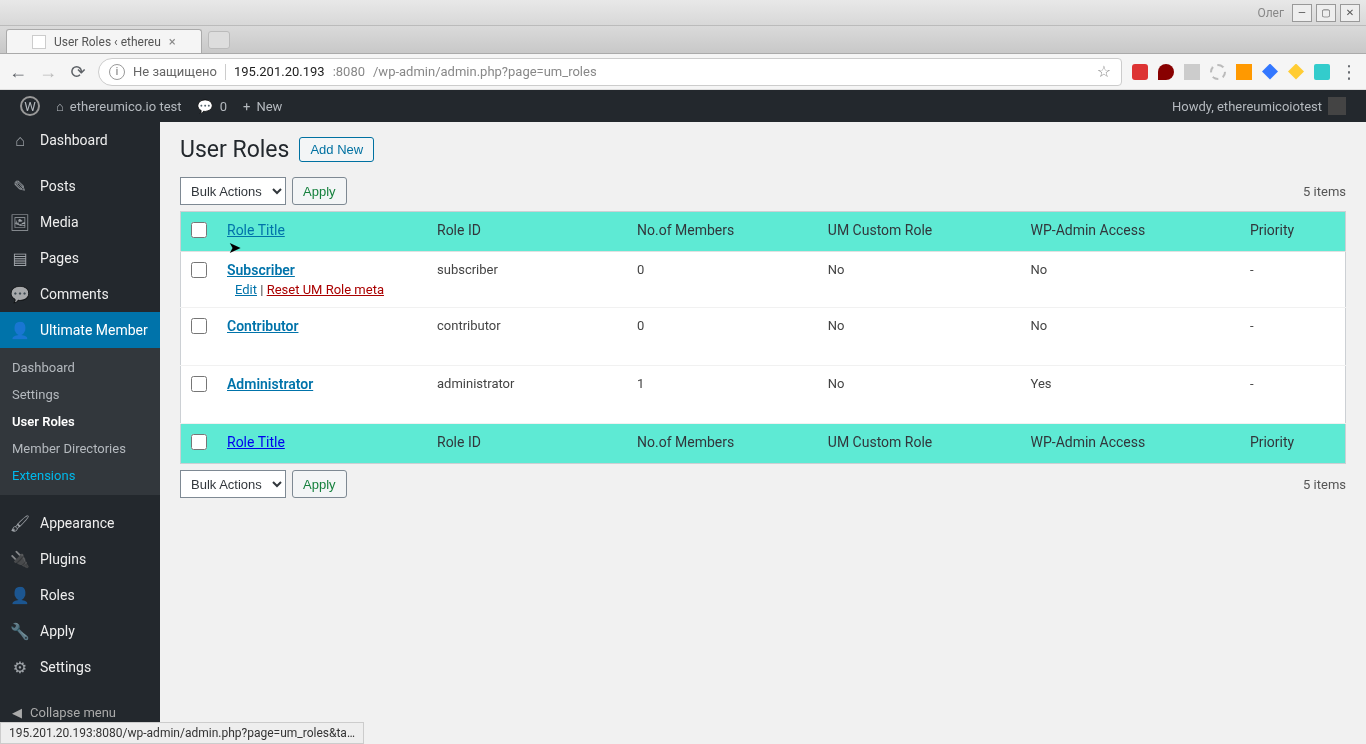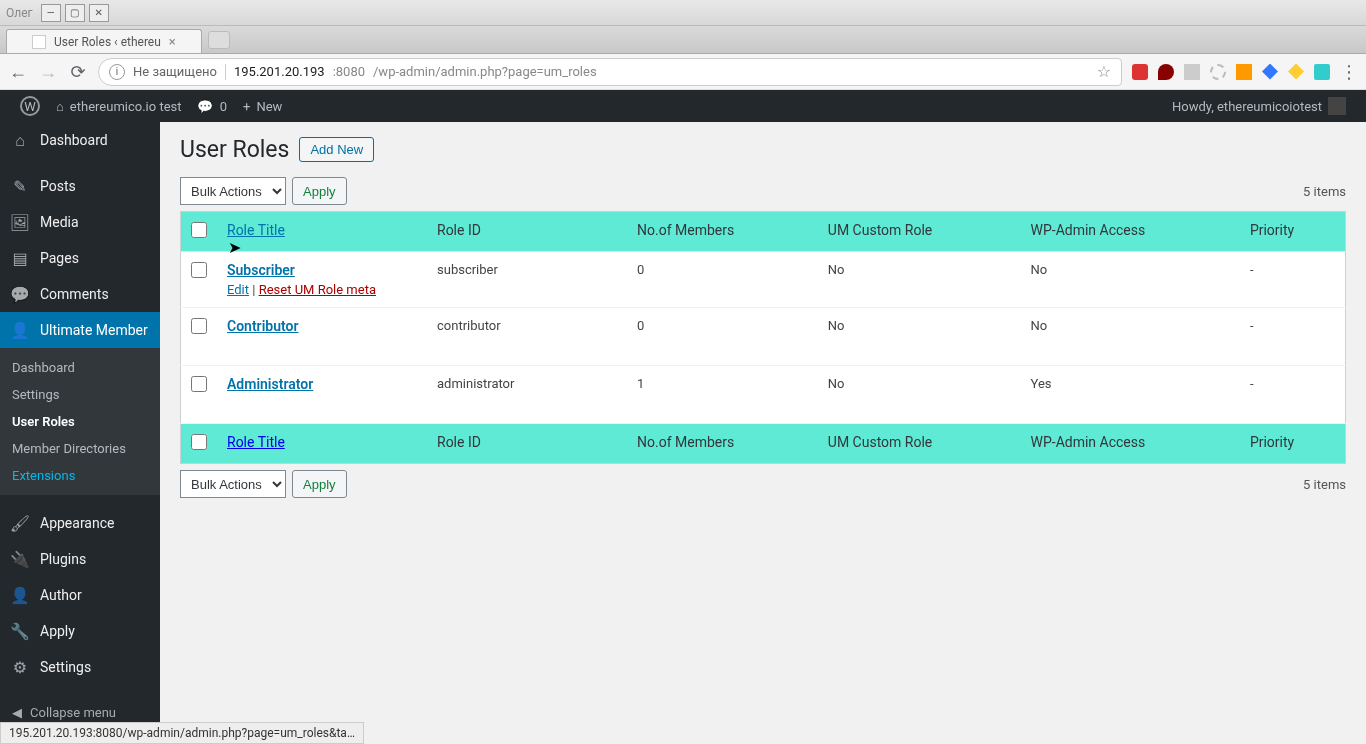--- a/index.html
+++ b/index.html
@@ -1,19 +1,19 @@
 <!DOCTYPE html>
 <html><head>
 <meta charset="utf-8">
 <style>
 * { box-sizing: border-box; margin: 0; padding: 0; }
 body { font-family: -apple-system, BlinkMacSystemFont, "Segoe UI", Roboto, sans-serif; font-size: 13px; color: #444; background: #f1f1f1; }
 
 
-.titlebar { height: 26px; background: linear-gradient(#e8e8e8,#d8d8d8); display:flex; align-items:center; padding:0 6px; gap:4px; border-bottom:1px solid #bbb; }
+.titlebar { height: 26px; background: linear-gradient(#e8e8e8,#d8d8d8); display:flex; align-items:center; justify-content:flex-end; padding:0 6px; gap:4px; border-bottom:1px solid #bbb; }
 .titlebar .winbtn { width:20px; height:18px; border:1px solid #999; background:#eee; display:flex; align-items:center; justify-content:center; font-size:10px; color:#555;}
 .titlebar .username { color:#888; font-size:12px; margin-right:4px;}
 
 
 .tabstrip { height:28px; background: linear-gradient(#dadada,#c8c8c8); display:flex; align-items:flex-end; padding-left:6px; border-bottom:1px solid #aaa;}
 .tab { background:#f5f5f5; border:1px solid #aaa; border-bottom:none; border-radius:3px 3px 0 0; height:24px; display:flex; align-items:center; padding:0 25px; gap:8px; font-size:12px; color:#555;}
 .tab .closex { color:#888; font-size:13px;}
 .tab .file-icon { width:14px; height:14px; border:1px solid #ccc; background:#fff;}
 .newtab { width:22px; height:18px; margin-left:6px; margin-bottom:4px; border:1px solid #bbb; background:#ddd; border-radius:3px;}
 
@@ -66,21 +66,21 @@
 .wp-list-table thead, .wp-list-table tfoot { background:#5eead4;}
 .wp-list-table thead { border-bottom:1px solid #e1e1e1;}
 .wp-list-table tfoot { border-top:1px solid #e1e1e1;}
 .wp-list-table tbody tr { border-bottom:1px solid #f1f1f1;}
 .check-col { width:36px; text-align:center;}
 .check-col input { width:16px; height:16px;}
 .col-title { width:210px;}
 .col-roleid { width:200px;}
 .col-members, .col-custom, .col-access, .col-priority { text-align:center;}
 .role-link { color:#0073aa; font-weight:600; font-size:14px;}
-.row-actions { margin-top:4px; font-size:13px;}
+.row-actions { margin-top:4px; font-size:13px;margin-left:8px;}
 .row-actions .edit { color:#0073aa;}
 .row-actions .reset { color:#a00;}
 
 .bottomnav { display:flex; align-items:center; gap:6px; margin-top:6px;}
 .statusbar { position:fixed; left:0; bottom:0; background:#eee; border:1px solid #ccc; padding:3px 8px; font-size:12px; color:#333;}
 .cursor { position:absolute; font-size:16px; color:#000; pointer-events:none;}
 </style>
 </head>
 <body>
 
@@ -188,21 +188,21 @@
     <div class="menu-item">
         <span class="mi-icon">🖌</span>
         <span>Appearance</span>
       </div>
     <div class="menu-item">
         <span class="mi-icon">🔌</span>
         <span>Plugins</span>
       </div>
     <div class="menu-item">
         <span class="mi-icon">👤</span>
-        <span>Author</span>
+        <span>Roles</span>
       </div>
     <div class="menu-item">
         <span class="mi-icon">🔧</span>
         <span>Apply</span>
       </div>
     <div class="menu-item">
         <span class="mi-icon">⚙</span>
         <span>Settings</span>
       </div>
     <div style="height:10px"></div>

